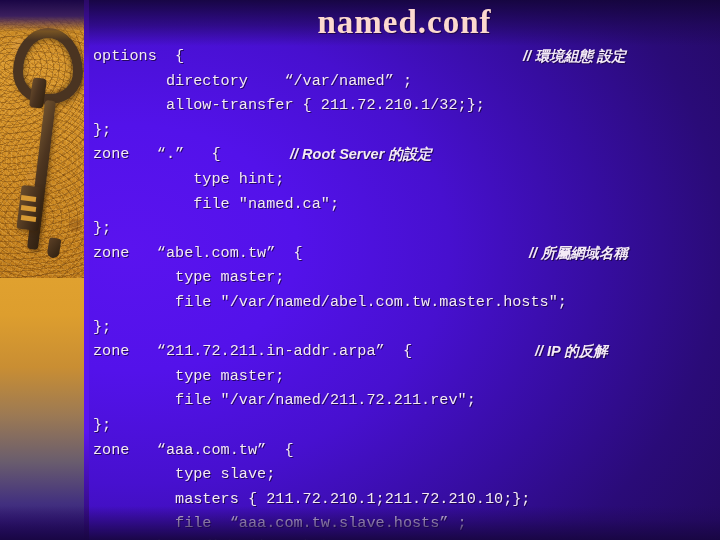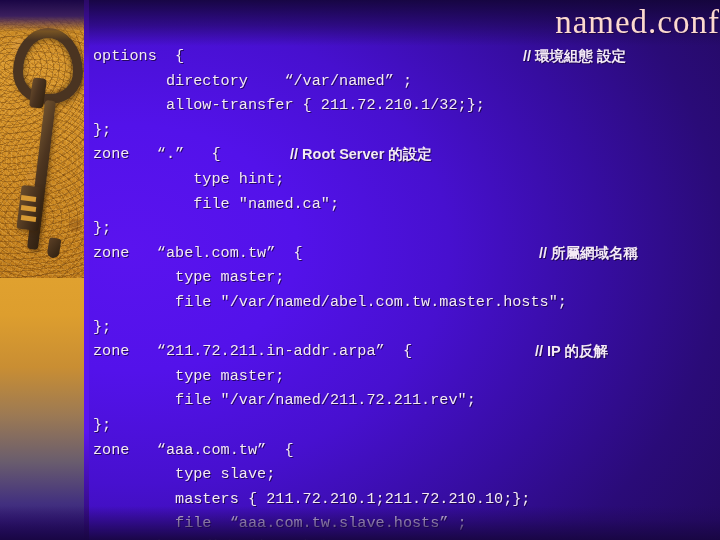--- a/index.html
+++ b/index.html
@@ -153,27 +153,28 @@
   }
   #key-tooth-1 { top: 196px; }
   #key-tooth-2 { top: 206px; }
   #key-tooth-3 { top: 216px; }
 
   
   #title {
     position: absolute;
     left: 89px; top: 4px;
     width: 631px;
-    text-align: right;
+    text-align: center;
     font-family: "Liberation Serif", "DejaVu Serif", serif;
     font-size: 33px;
     letter-spacing: 1px;
     color: #fcd9cf;
     text-shadow: 1px 1px 0 rgba(30,6,60,0.8);
     white-space: pre;
+    font-weight: bold;
   }
 
   
   #code {
     position: absolute;
     left: 93px;
     top: 44px;
     width: 627px;
     color: #f4eaf6;
     font-size: 15.2px;
@@ -187,24 +188,25 @@
     white-space: pre;
   }
   .code-line .txt { white-space: pre; text-align: center; }
   .code-line .cmt {
     position: absolute;
     top: 0;
     white-space: pre;
     font-family: "Liberation Sans", "DejaVu Sans", sans-serif;
     font-weight: bold;
     font-size: 14.5px;
+    font-style: italic;
   }
   .cmt-root { left: 197px; font-family: "Liberation Mono","DejaVu Sans Mono",monospace; font-weight: normal; font-size: 15.2px; }
   .cmt-env  { left: 430px; }
-  .cmt-dom  { left: 446px; }
+  .cmt-dom  { left: 436px; }
   .cmt-ip   { left: 442px; }
 </style>
 </head>
 <body>
 
 <div id="slide">
 
   <div id="top-shade"></div>
 
   <div id="left-panel">

